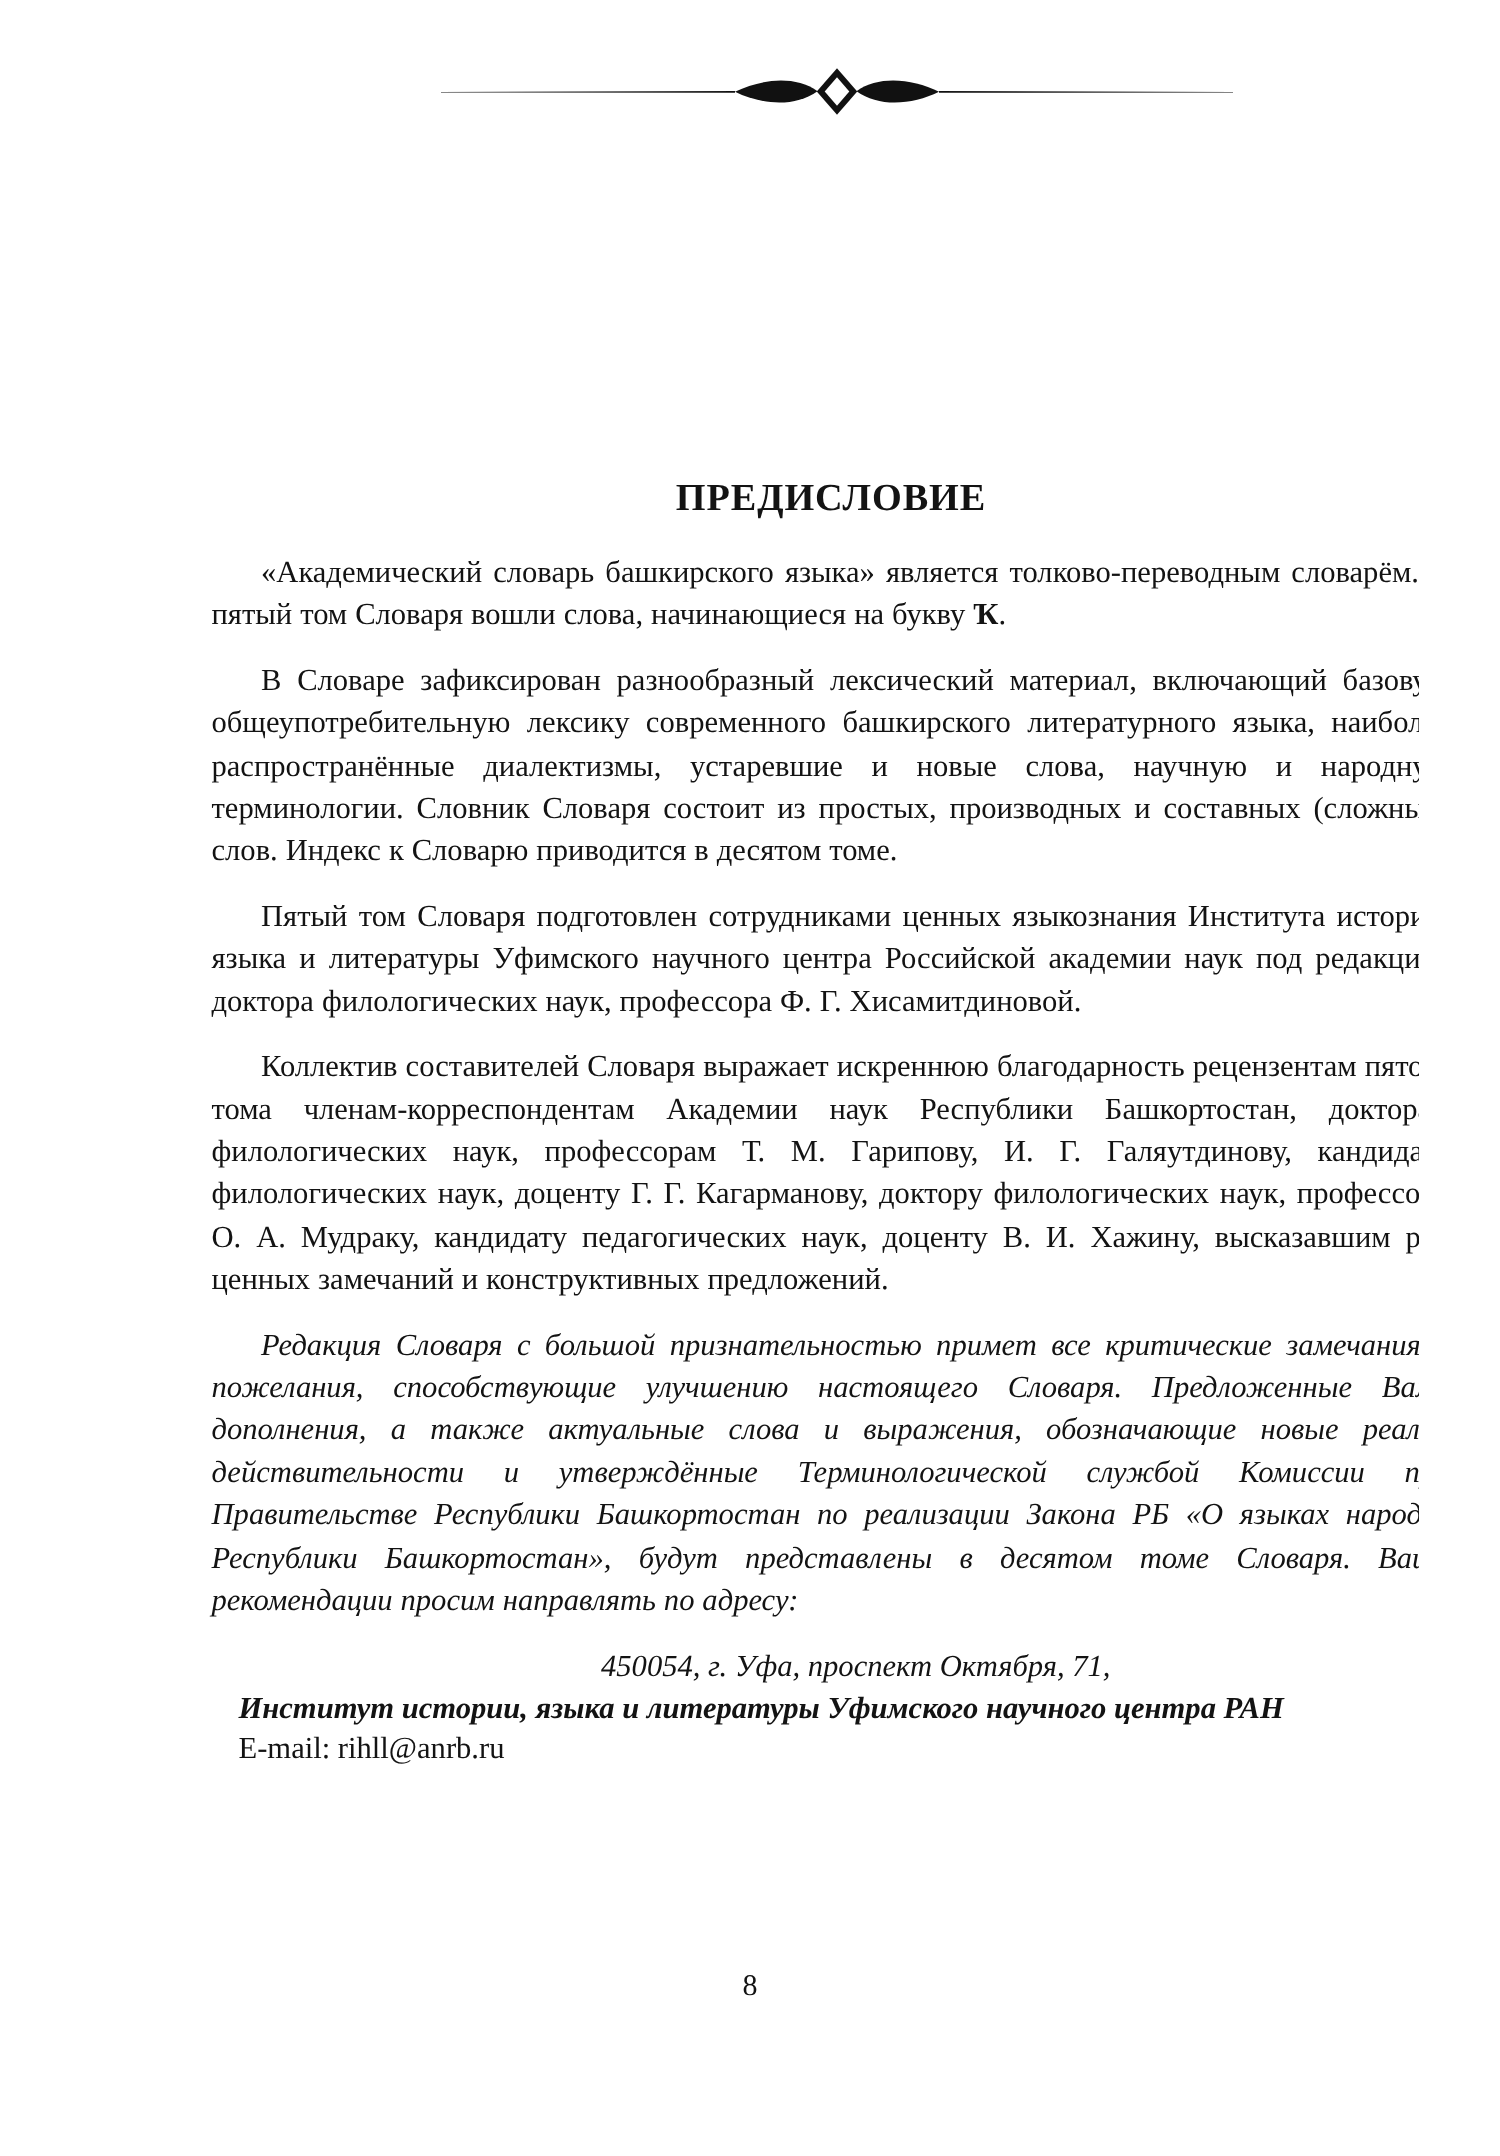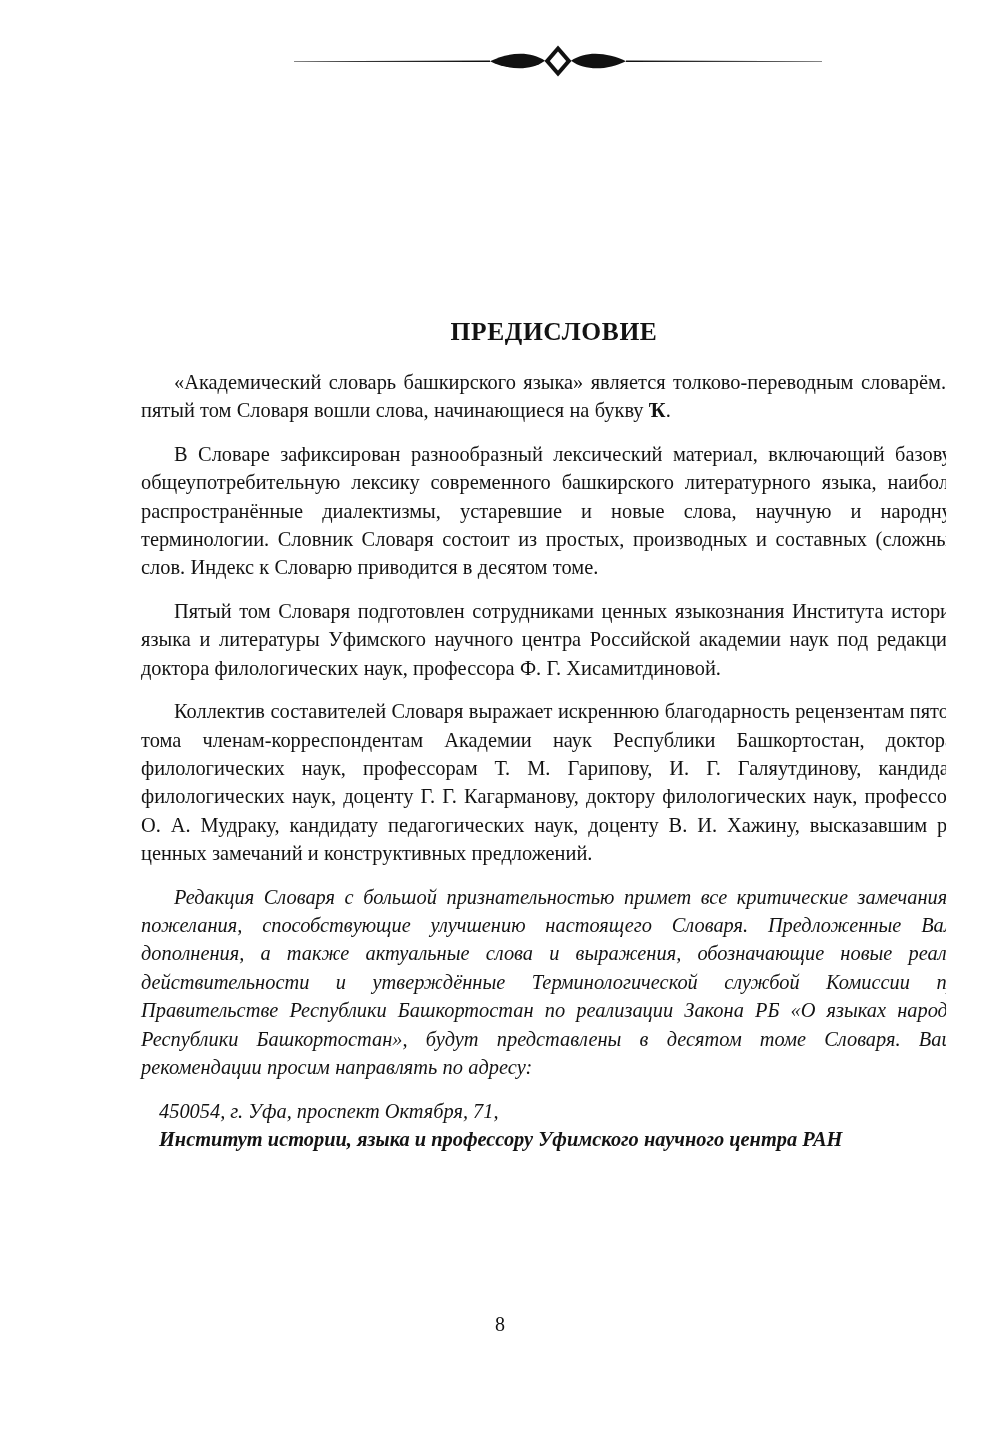--- a/index.html
+++ b/index.html
@@ -78,21 +78,21 @@
     margin-top: 17px;
     text-indent: 0;
   }
   .address-line {
     font-size: 20.4px;
     line-height: 27.5px;
     text-indent: 33px;
     text-align: left;
     white-space: nowrap;
   }
-  .addr-1 { font-style: italic; }
+  .addr-1 { font-style: italic; text-align: center; }
   .addr-2 { font-style: italic; font-weight: bold; }
   .addr-3 { font-style: normal; font-weight: normal; }
 
   
   .folio {
     position: absolute;
     left: 0;
     right: 0;
     top: 1312px;
     text-align: center;
@@ -132,20 +132,21 @@
 
 
     <p class="para">Пятый том Словаря подготовлен сотрудниками ценных языкознания Института истории, языка и литературы Уфимского научного центра Российской академии наук под редакцией доктора филологических наук, профессора Ф. Г. Хисамитдиновой.</p>
 
     <p class="para">Коллектив составителей Словаря выражает искреннюю благодарность рецензентам пятого тома членам-корреспондентам Академии наук Республики Башкортостан, докторам филологических наук, профессорам Т. М. Гарипову, И. Г. Галяутдинову, кандидату филологических наук, доценту Г. Г. Кагарманову, доктору филологических наук, профессору О. А. Мудраку, кандидату педагогических наук, доценту В. И. Хажину, высказавшим ряд ценных замечаний и конструктивных предложений.</p>
 
     <p class="para last-line-left">Редакция Словаря с большой признательностью примет все критические замечания и пожелания, способствующие улучшению настоящего Словаря. Предложенные Вами дополнения, а также актуальные слова и выражения, обозначающие новые реалии действительности и утверждённые Терминологической службой Комиссии при Правительстве Республики Башкортостан по реализации Закона РБ «О языках народов Республики Башкортостан», будут представлены в десятом томе Словаря. Ваши рекомендации просим направлять по адресу:</p>
 
     <div class="address">
       <div class="address-line addr-1">450054, г. Уфа, проспект Октября, 71,</div>
-      <div class="address-line addr-2">Институт истории, языка и профессору Уфимского научного центра РАН</div>
+      <div class="address-line addr-2">Институт истории, языка и литературы Уфимского научного центра РАН</div>
+      <div class="address-line addr-3">E-mail: rihll@anrb.ru</div>
     </div>
 
   </div>
 
   <div class="folio">8</div>
 
 </div>
 
 </body></html>

